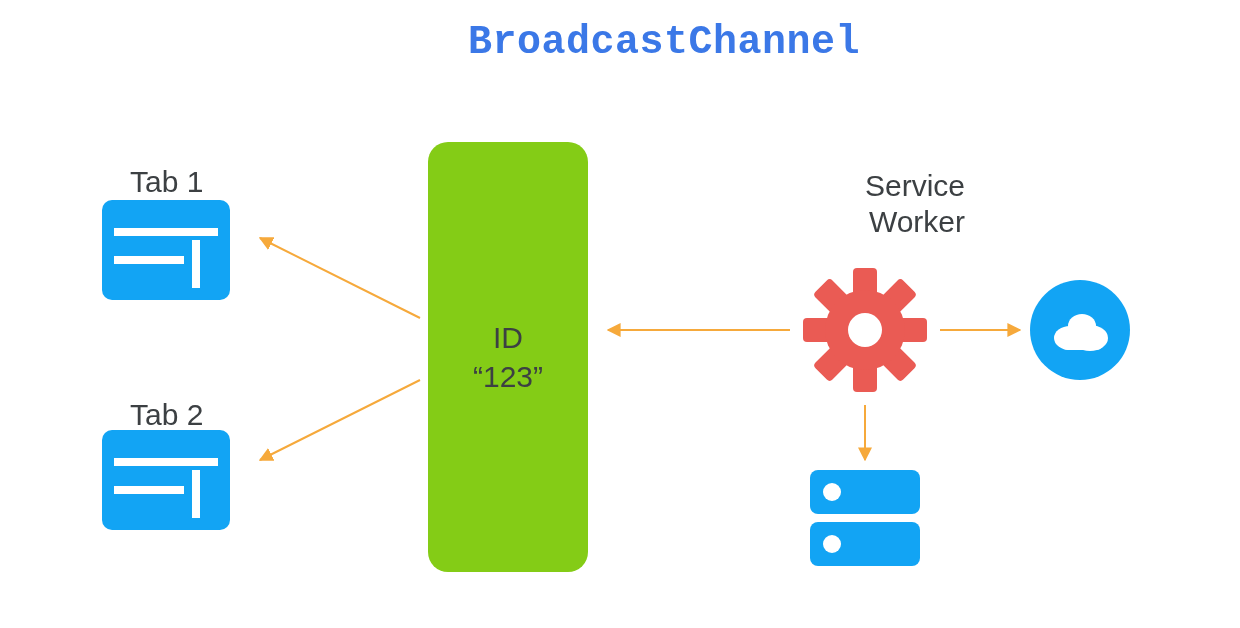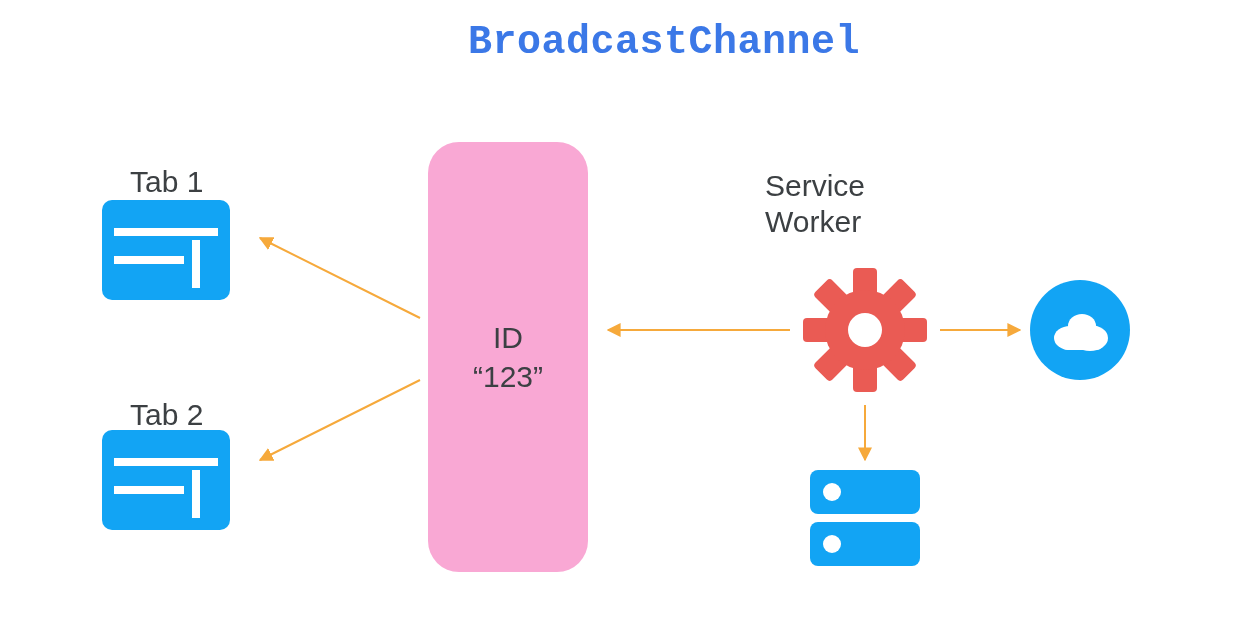--- a/index.html
+++ b/index.html
@@ -30,22 +30,22 @@
     padding-left: 44px;
   }
 
   
   .channel {
     position: absolute;
     left: 428px;
     top: 142px;
     width: 160px;
     height: 430px;
-    background: #f9a8d4;
-    border-radius: 31px;
+    background: #84cc16;
+    border-radius: 20px;
   }
   .channel-label {
     position: absolute;
     left: 0;
     top: 50%;
     transform: translateY(-50%);
     width: 100%;
     text-align: center;
     font-size: 30px;
     line-height: 1.3;
@@ -61,21 +61,21 @@
   .tab-icon {
     position: absolute;
   }
 
   
   .sw-label {
     position: absolute;
     left: 765px;
     top: 168px;
     width: 200px;
-    text-align: left;
+    text-align: right;
     font-size: 30px;
     line-height: 1.2;
     color: #3c4043;
   }
   .gear {
     position: absolute;
     left: 800px;
     top: 265px;
   }
   .server {

